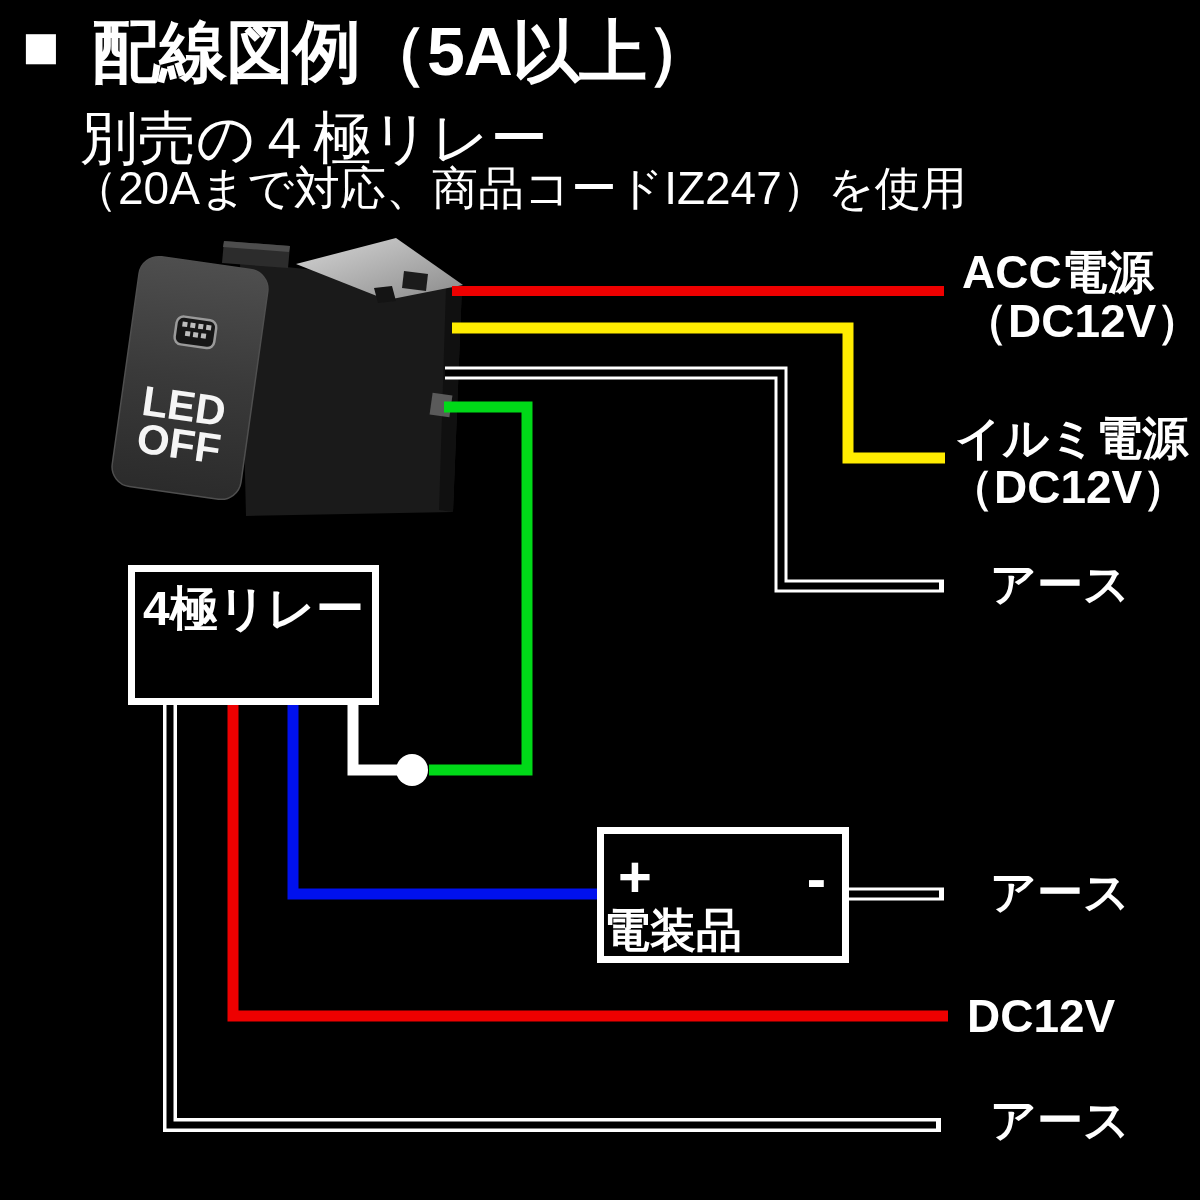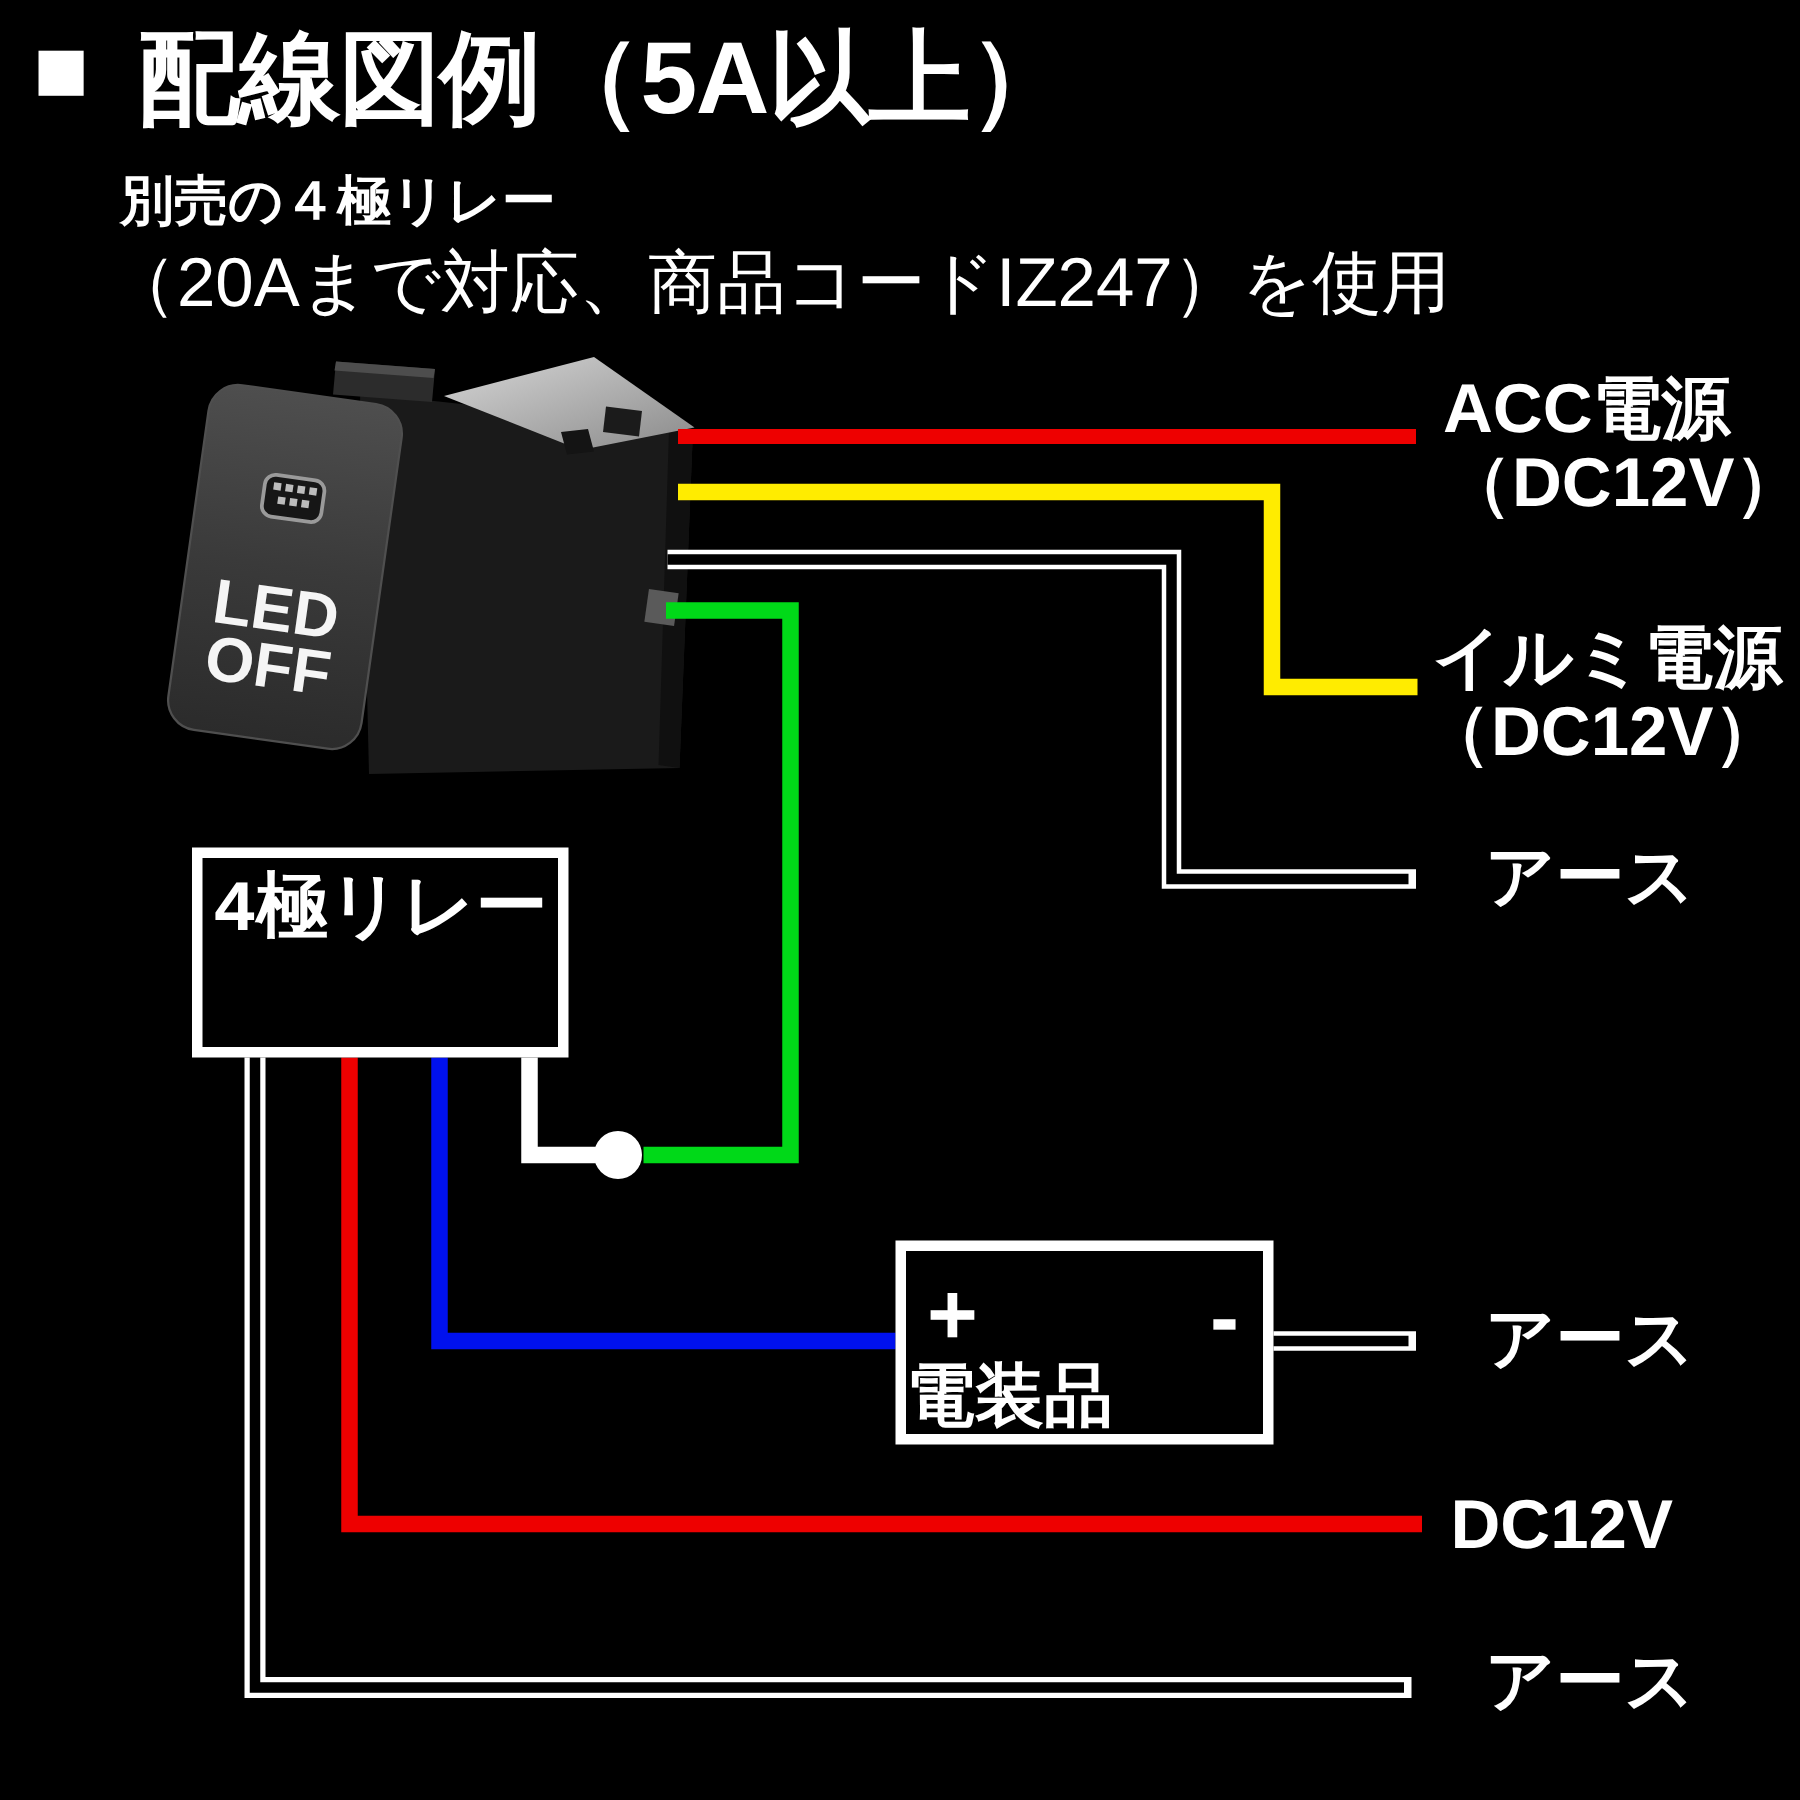--- a/index.html
+++ b/index.html
@@ -3,26 +3,26 @@
 <meta charset="utf-8">
 <style>
   html,body{margin:0;padding:0;background:#000;}
   body{width:1200px;height:1200px;position:relative;overflow:hidden;
        font-family:"Liberation Sans","DejaVu Sans",sans-serif;color:#fff;}
   .abs{position:absolute;}
   #wire-canvas{position:absolute;left:0;top:0;z-index:1;}
   .overlay{z-index:2;}
   .title-bullet{left:22px;top:16px;font-size:62px;font-weight:bold;line-height:1;}
   .page-title{left:92px;top:7px;font-size:68px;font-weight:bold;letter-spacing:-1px;white-space:nowrap;}
-  .subtitle-1{left:80px;top:110px;font-size:36px;font-weight:bold;white-space:nowrap;}
+  .subtitle-1{left:80px;top:100px;font-size:58px;font-weight:normal;white-space:nowrap;}
   .subtitle-2{left:72px;top:158px;font-size:46px;font-weight:normal;white-space:nowrap;}
   .diagram-box{box-sizing:border-box;background:#000;border:7px solid #fff;text-align:center;}
   .relay-box{left:128px;top:565px;width:251px;height:140px;}
   .relay-box .line{font-size:48px;font-weight:bold;line-height:53px;}
-  .relay-box .inner{padding-top:10px;font-family:Liberation Mono, monospace;}
+  .relay-box .inner{padding-top:10px;}
   .device-box{left:597px;top:827px;width:252px;height:136px;}
   .device-plus{left:14px;top:14px;font-size:58px;font-weight:bold;line-height:1;}
   .device-minus{right:16px;top:16px;font-size:58px;font-weight:bold;line-height:1;}
   .device-label{left:0;right:0;top:66px;font-size:46px;font-weight:bold;text-align:left;}
   .wire-label{font-size:46px;font-weight:bold;line-height:49px;white-space:nowrap;}
   .lbl-acc{left:962px;top:248px;}
   .lbl-illumi{left:948px;top:414px;text-align:right;}
   .lbl-earth-switch{left:990px;top:560px;}
   .lbl-earth-device{left:990px;top:868px;}
   .lbl-dc12v{left:967px;top:992px;}

